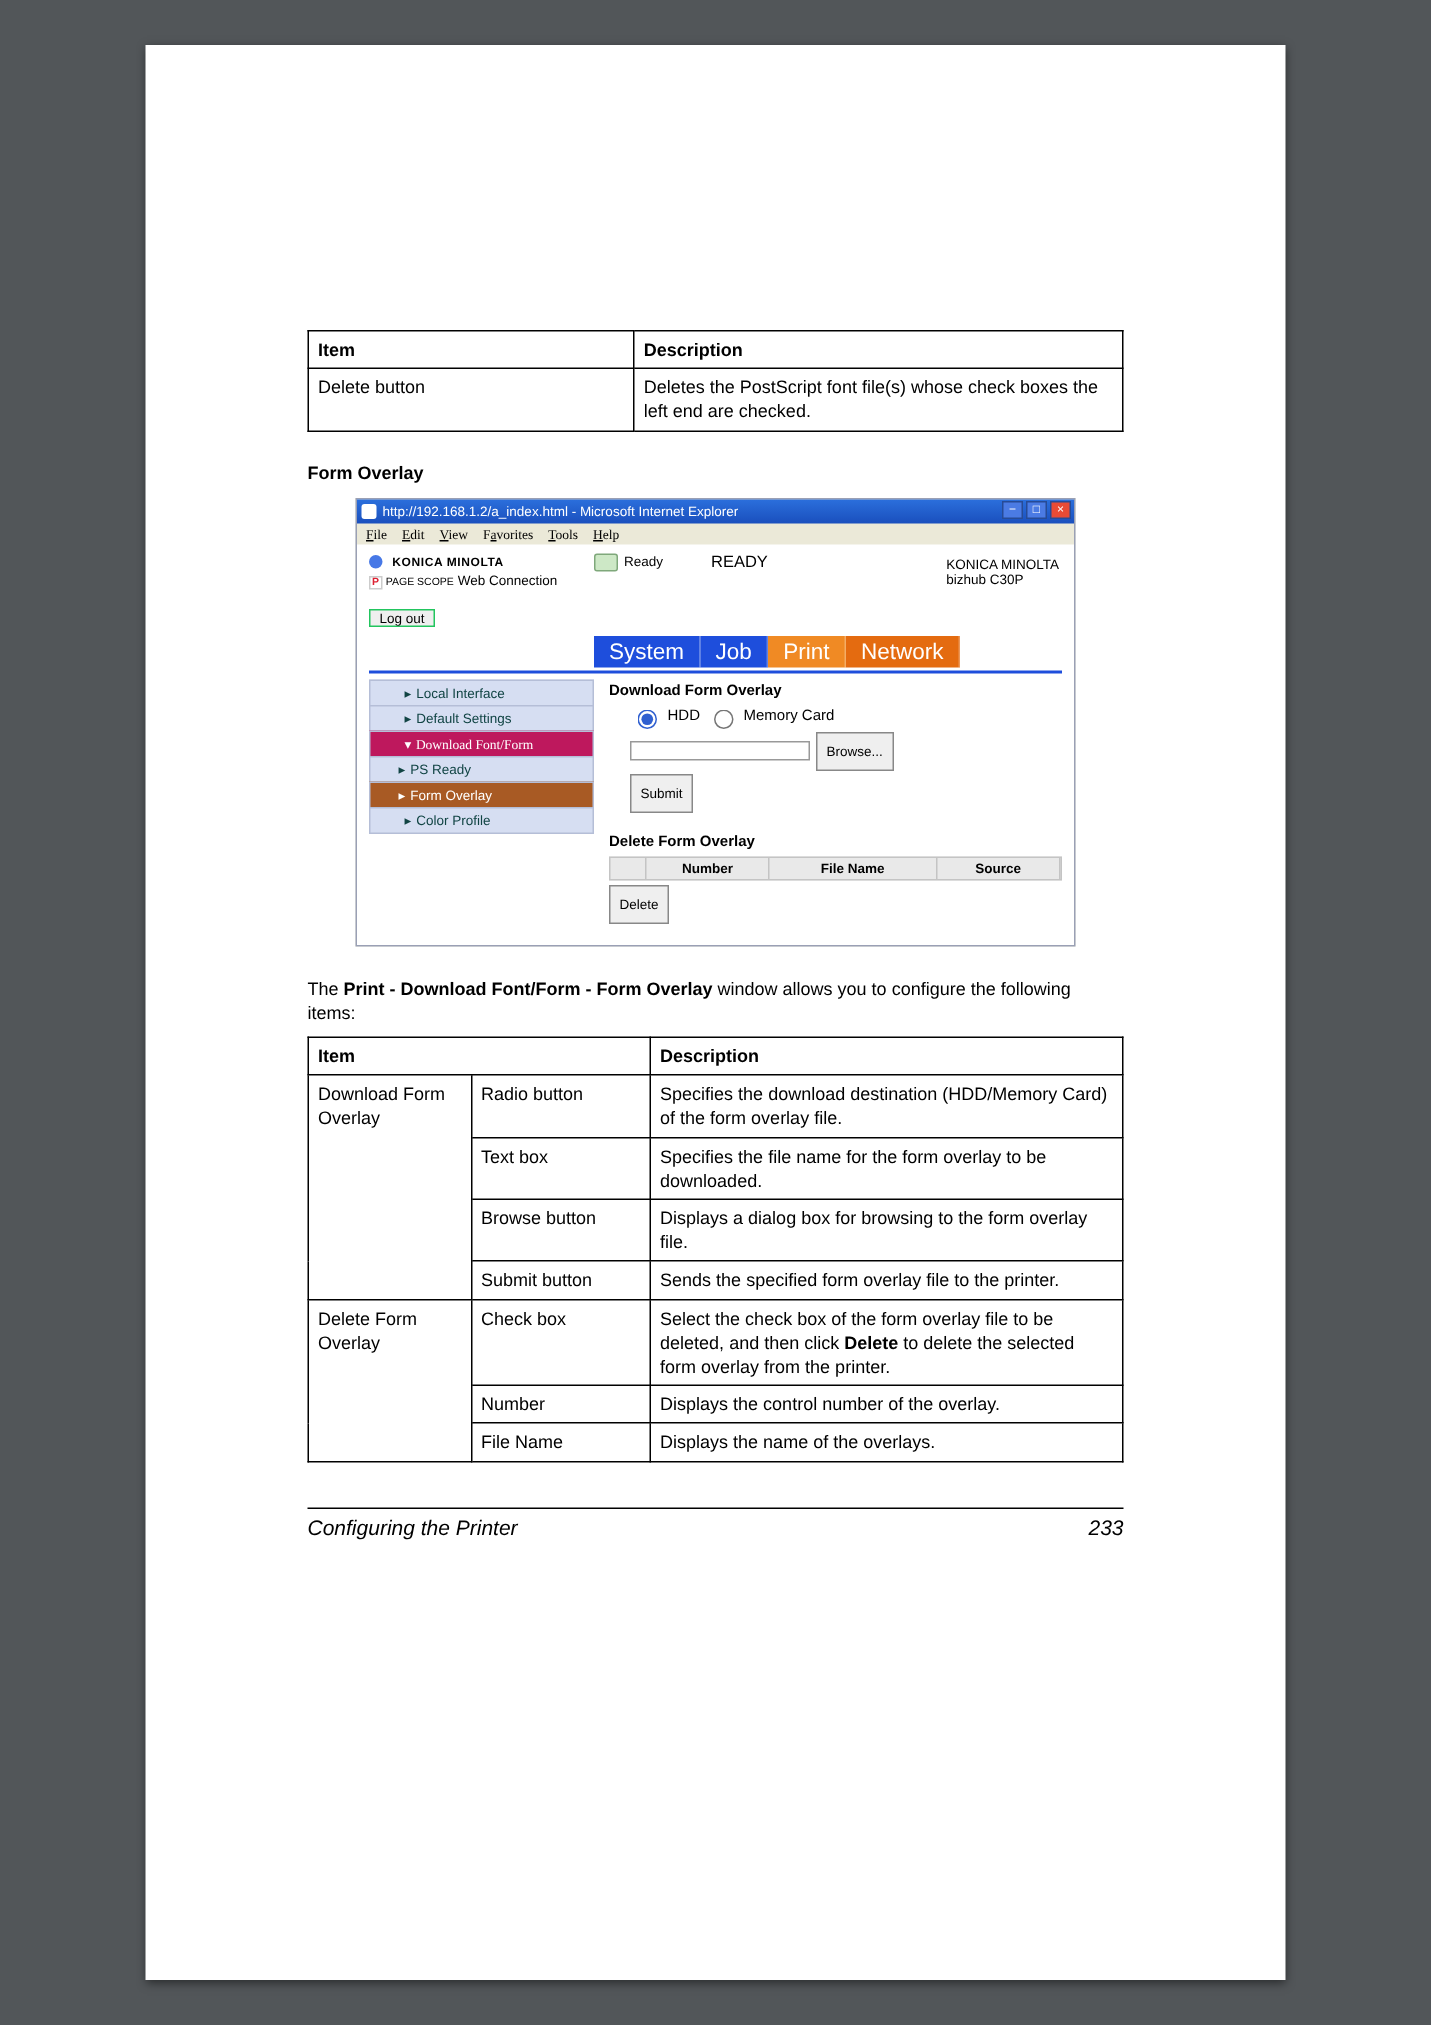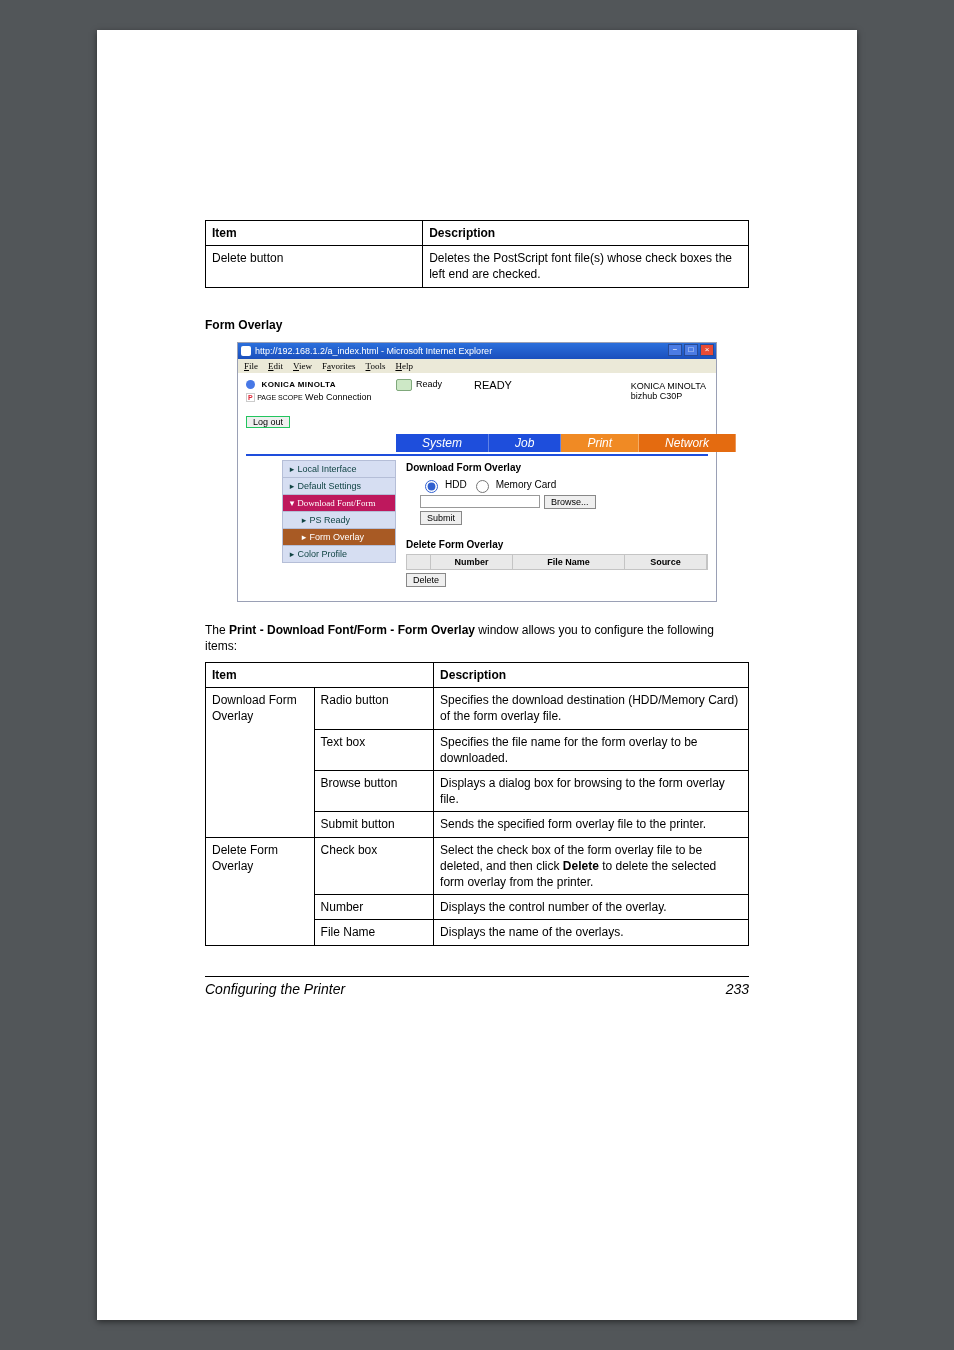--- a/index.html
+++ b/index.html
@@ -17,21 +17,21 @@
     padding: 190px 108px 60px 108px;
     min-height: 1290px;
     box-shadow: 0 2px 6px rgba(0,0,0,0.5);
     position: relative;
   }
 
   .tbl {
     border-collapse: collapse;
     width: 100%;
     font-size: 12px;
-    margin-bottom: 30px;
+    margin-bottom: 20px;
   }
   .tbl th, .tbl td {
     border: 1px solid #000;
     padding: 4px 6px;
     text-align: left;
     vertical-align: top;
     line-height: 1.35;
   }
   .tbl .th { font-weight: bold; }
 
@@ -76,39 +76,39 @@
   .km { font-size:8px; font-weight:bold; letter-spacing:0.4px; display:inline-block; vertical-align:middle;}
   .web-sub { font-size:9px; margin-top:3px;}
   .brand-mid { display:flex; align-items:flex-start; gap:4px; font-size:11px;}
   .greenstat { width:16px;height:12px;background:#cde8c6;border:1px solid #7fa87b;border-radius:2px;display:inline-block;}
   .brand-right { position:absolute; right:10px; top:8px; text-align:left; font-size:9px; line-height:1.2;}
 
   .logout { margin:14px 0 6px; }
   .logout button { font-size:9px; padding:0 6px; border:1px solid #22c55e; background:#efefef;}
 
   .tabs { display:flex; margin-bottom:2px;}
-  .tab { padding:2px 26px; font-size:12px; color:#fff; border-right:1px solid rgba(255,255,255,0.3);font-style:italic;}
+  .tab { padding:2px 10px; font-size:15px; color:#fff; border-right:1px solid rgba(255,255,255,0.3);}
   .tab.blue{ background:#1e4edc; }
   .tab.orange{ background:#f08a24;}
   .tab.orange2{ background:#e46b10;}
 
   .mainrow { display:flex; }
   .side { width:150px; }
-  .side-item { border:1px solid #b5bed7; background:#d6def2; padding:3px 6px; font-size:9px; color:#144; margin-bottom:-1px;margin-left:36px;}
+  .side-item { border:1px solid #b5bed7; background:#d6def2; padding:3px 22px; font-size:9px; color:#144; margin-bottom:-1px;}
   .side-item .arrow{display:inline-block;width:6px;text-align:center;}
   .side-item.sel { background:#be185d; color:#fff;font-family:Liberation Serif, serif; }
   .side-item.sub { padding-left:18px; }
   .side-item.subsel { padding-left:18px; background:#a85a24; color:#fff; }
 
   .panel { flex:1; padding:0 0 0 10px; font-size:10px; }
   .panel-h { font-weight:bold; margin:2px 0 4px;}
   .radio { accent-color:#3060d0; }
   .panel-row { margin:2px 0; display:flex; align-items:center; gap:4px; padding-left:14px;}
   .fileinput { border:1px solid #999; width:120px; height:13px; background:#fff;}
-  .browsebtn,.subbtn,.delbtn{ font-size:9px; border:1px solid #888; background:#efefef; padding:0 6px; height:14px;}
+  .browsebtn,.subbtn,.delbtn{ font-size:9px; border:1px solid #888; background:#efefef; padding:0 6px; height:26px;}
 
   .dltable { margin-top:4px; }
   .dlheadrow { display:flex; background:#e9e9e9; border:1px solid #c4c4c4; font-size:9px; text-align:center;}
   .dlheadrow div { border-right:1px solid #c4c4c4; padding:2px 4px; font-weight:bold;}
   .dlh1{width:24px;border-right:none;}
   .dlh2{flex:1;}
   .dlh3{flex:1.4;}
   .dlh4{flex:1;border-right:none;}
 
   .capt { font-size:12px; line-height:1.35; margin:16px 0 8px; }

